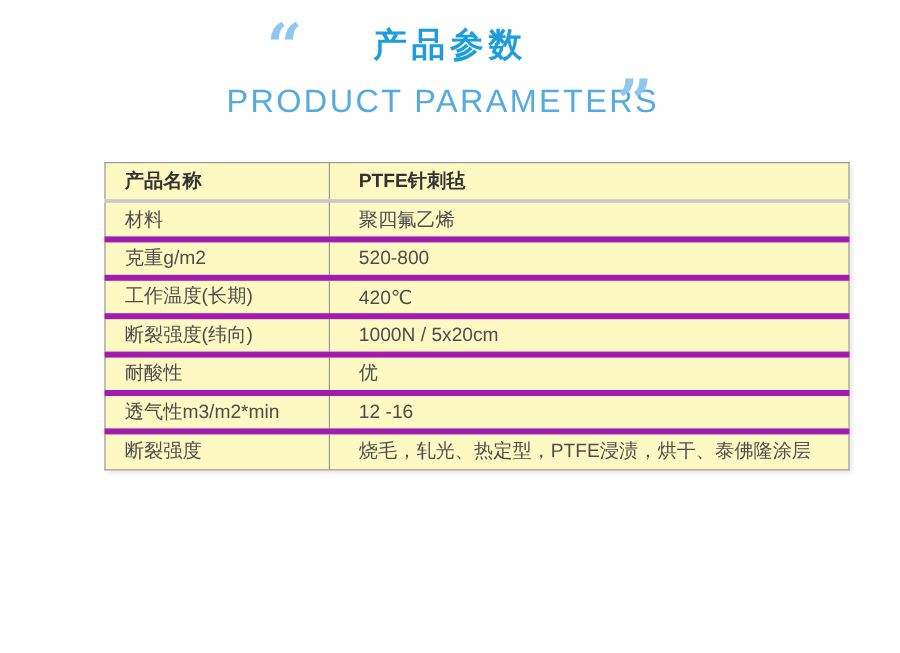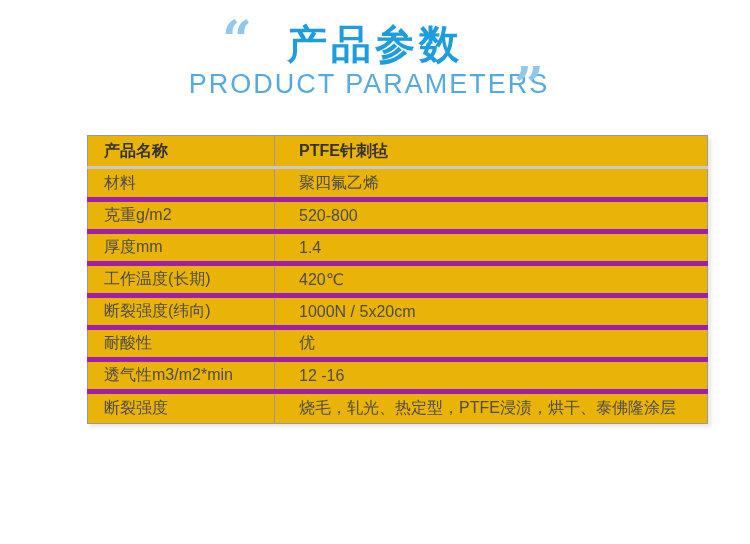--- a/index.html
+++ b/index.html
@@ -21,21 +21,21 @@
   .hero {
     position: absolute;
     top: 0; left: 0; right: 0;
     height: 125px;
   }
   .title {
     position: absolute;
     top: 24px; left: 0; right: 0;
     margin: 0;
     text-align: center;
-    font-size: 40px;
+    font-size: 28px;
     line-height: 1;
     font-weight: 700;
     letter-spacing: 4px;
     color: var(--title_blue);
   }
   .subtitle {
     position: absolute;
     top: 71px; left: 0; right: 12px;
     text-align: center;
     font-size: 27px;
@@ -55,21 +55,21 @@
   .quote.open  { left: 222px; top: 14px; }
   .quote.close { left: 514px; top: 60px; }
   
   .ptable {
     position: absolute;
     left: 87px;
     top: 135px;
     width: 621px;
     border-collapse: collapse;
     table-layout: fixed;
-    background: #eab308;
+    background: #fef9c3;
     border: 1px solid var(--border_dark);
     box-shadow: 3px 3px 4px rgba(0,0,0,0.10);
   }
   .ptable tr { height: 32px; }
   .ptable th, .ptable td {
     font-size: 16px;
     text-align: left;
     vertical-align: middle;
     white-space: nowrap;
     overflow: hidden;
@@ -113,24 +113,20 @@
     <tbody>
       <tr>
         <td class="c1">材料</td>
         <td class="c2">聚四氟乙烯</td>
       </tr>
       <tr>
         <td class="c1">克重g/m2</td>
         <td class="c2">520-800</td>
       </tr>
       <tr>
-        <td class="c1">厚度mm</td>
-        <td class="c2">1.4</td>
-      </tr>
-      <tr>
         <td class="c1">工作温度(长期)</td>
         <td class="c2">420℃</td>
       </tr>
       <tr>
         <td class="c1">断裂强度(纬向)</td>
         <td class="c2">1000N / 5x20cm</td>
       </tr>
       <tr>
         <td class="c1">耐酸性</td>
         <td class="c2">优</td>

